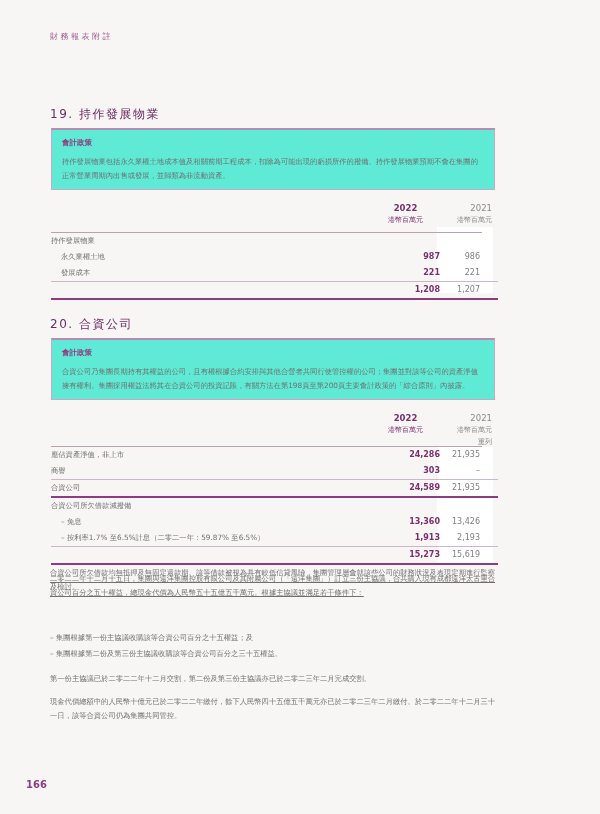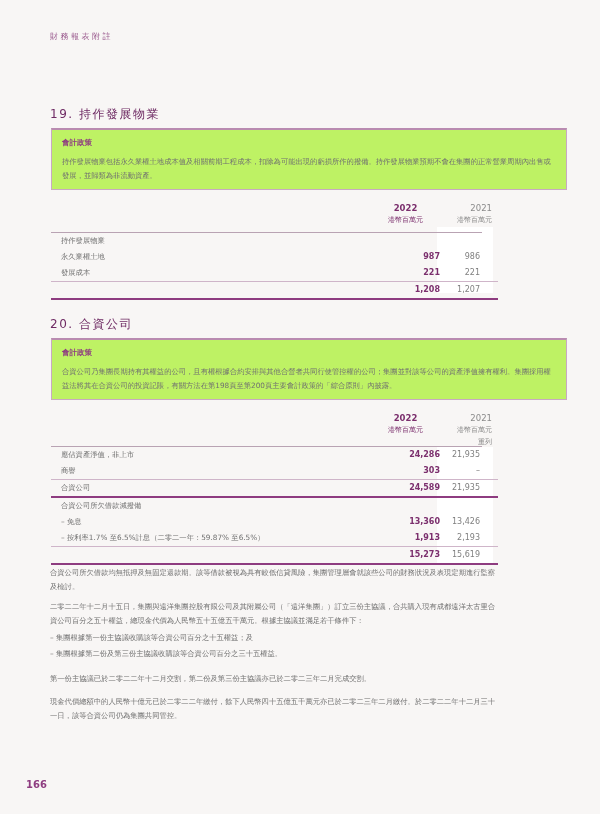--- a/index.html
+++ b/index.html
@@ -12,22 +12,22 @@
     }
     .running-header {
       position: absolute; left: 50px; top: 31px;
       font-size: 8px; letter-spacing: 2.5px; color: #9a5a8e; font-weight: normal;
     }
     .section-title {
       position: absolute; left: 50px;
       font-size: 12px; font-weight: normal; color: #6e2a63; letter-spacing: 1.5px;
     }
     .policy-box {
-      position: absolute; left: 51px; width: 516px;
-      background: #bef264;
+      position: absolute; left: 51px; width: 444px;
+      background: #5eead4;
       border: 1px solid #c9a9c2;
       border-top: 2px solid #b98bb0;
       padding: 8px 10px 7px 10px;
       box-sizing: border-box;
     }
     .policy-title { font-size: 7.5px; font-weight: bold; color: #8e3c80; margin-bottom: 7px; }
     .policy-text { font-size: 7.3px; line-height: 14px; color: #707070; }
     .fin-table {
       position: absolute; left: 51px; width: 447px;
     }
@@ -38,21 +38,21 @@
     .th-row { position: relative; height: 32px; z-index: 1; }
     .th-2022 { position: absolute; right: 75px; top: 3px; text-align: center; color: #7b2f6d; }
     .th-2021 { position: absolute; right: 6px; top: 3px; text-align: right; color: #8a8a8a; }
     .th-year { font-size: 8.5px; font-weight: bold; }
     .th-2021 .th-year { font-weight: normal; }
     .th-unit { font-size: 7px; margin-top: 2px; }
     .th-note { font-size: 7px; margin-top: 2px; }
     .row {
       position: relative; height: 16px; line-height: 16px; font-size: 7.3px; z-index: 1;
     }
-    .row .lbl { position: absolute; left: 10px; color: #707070; }
+    .row .lbl { position: absolute; left: 0; color: #707070; }
     .row .lbl.indent { left: 10px; }
     .row .v22 { position: absolute; right: 58px; color: #7b2f6d; font-weight: bold; font-size: 8px; }
     .row .v21 { position: absolute; right: 18px; color: #808080; font-size: 8px; }
     .rule-thin { position: relative; height: 0; border-top: 1px solid #cfb5c9; z-index: 1; }
     .rule-thick { position: relative; height: 0; border-top: 2px solid #8e3c80; z-index: 1; }
     .rule-head { position: relative; height: 0; border-top: 1px solid #b9a3b3; z-index: 1; margin-right: 16px; }
     .para {
       position: absolute; left: 50px; width: 450px;
       font-size: 7.3px; line-height: 14px; color: #707070;
     }
@@ -161,19 +161,19 @@
   </div>
   <div class="rule-thin"></div>
   <div class="row">
     <span class="v22">15,273</span>
     <span class="v21">15,619</span>
   </div>
   <div class="rule-thick"></div>
 </div>
 
 <div class="para" style="top:566px;">合資公司所欠借款均無抵押及無固定還款期。該等借款被視為具有較低信貸風險，集團管理層會就該些公司的財務狀況及表現定期進行監察及檢討。</div>
-<div class="para" style="top:600px;">二零二二年十二月十五日，集團與遠洋集團控股有限公司及其附屬公司（「遠洋集團」）訂立三份主協議，合共購入現有成都遠洋太古里合資公司百分之五十權益，總現金代價為人民幣五十五億五千萬元。根據主協議並滿足若干條件下：</div>
+<div class="para" style="top:572px;text-decoration:underline;">二零二二年十二月十五日，集團與遠洋集團控股有限公司及其附屬公司（「遠洋集團」）訂立三份主協議，合共購入現有成都遠洋太古里合資公司百分之五十權益，總現金代價為人民幣五十五億五千萬元。根據主協議並滿足若干條件下：</div>
 <div class="para bullet" style="top:631px;">– 集團根據第一份主協議收購該等合資公司百分之十五權益；及</div>
 <div class="para bullet" style="top:647px;">– 集團根據第二份及第三份主協議收購該等合資公司百分之三十五權益。</div>
 <div class="para" style="top:672px;">第一份主協議已於二零二二年十二月交割，第二份及第三份主協議亦已於二零二三年二月完成交割。</div>
 <div class="para" style="top:695px;">現金代價總額中的人民幣十億元已於二零二二年繳付，餘下人民幣四十五億五千萬元亦已於二零二三年二月繳付。於二零二二年十二月三十一日，該等合資公司仍為集團共同管控。</div>
 
 <div class="page-number">166</div>
 
 </body></html>

